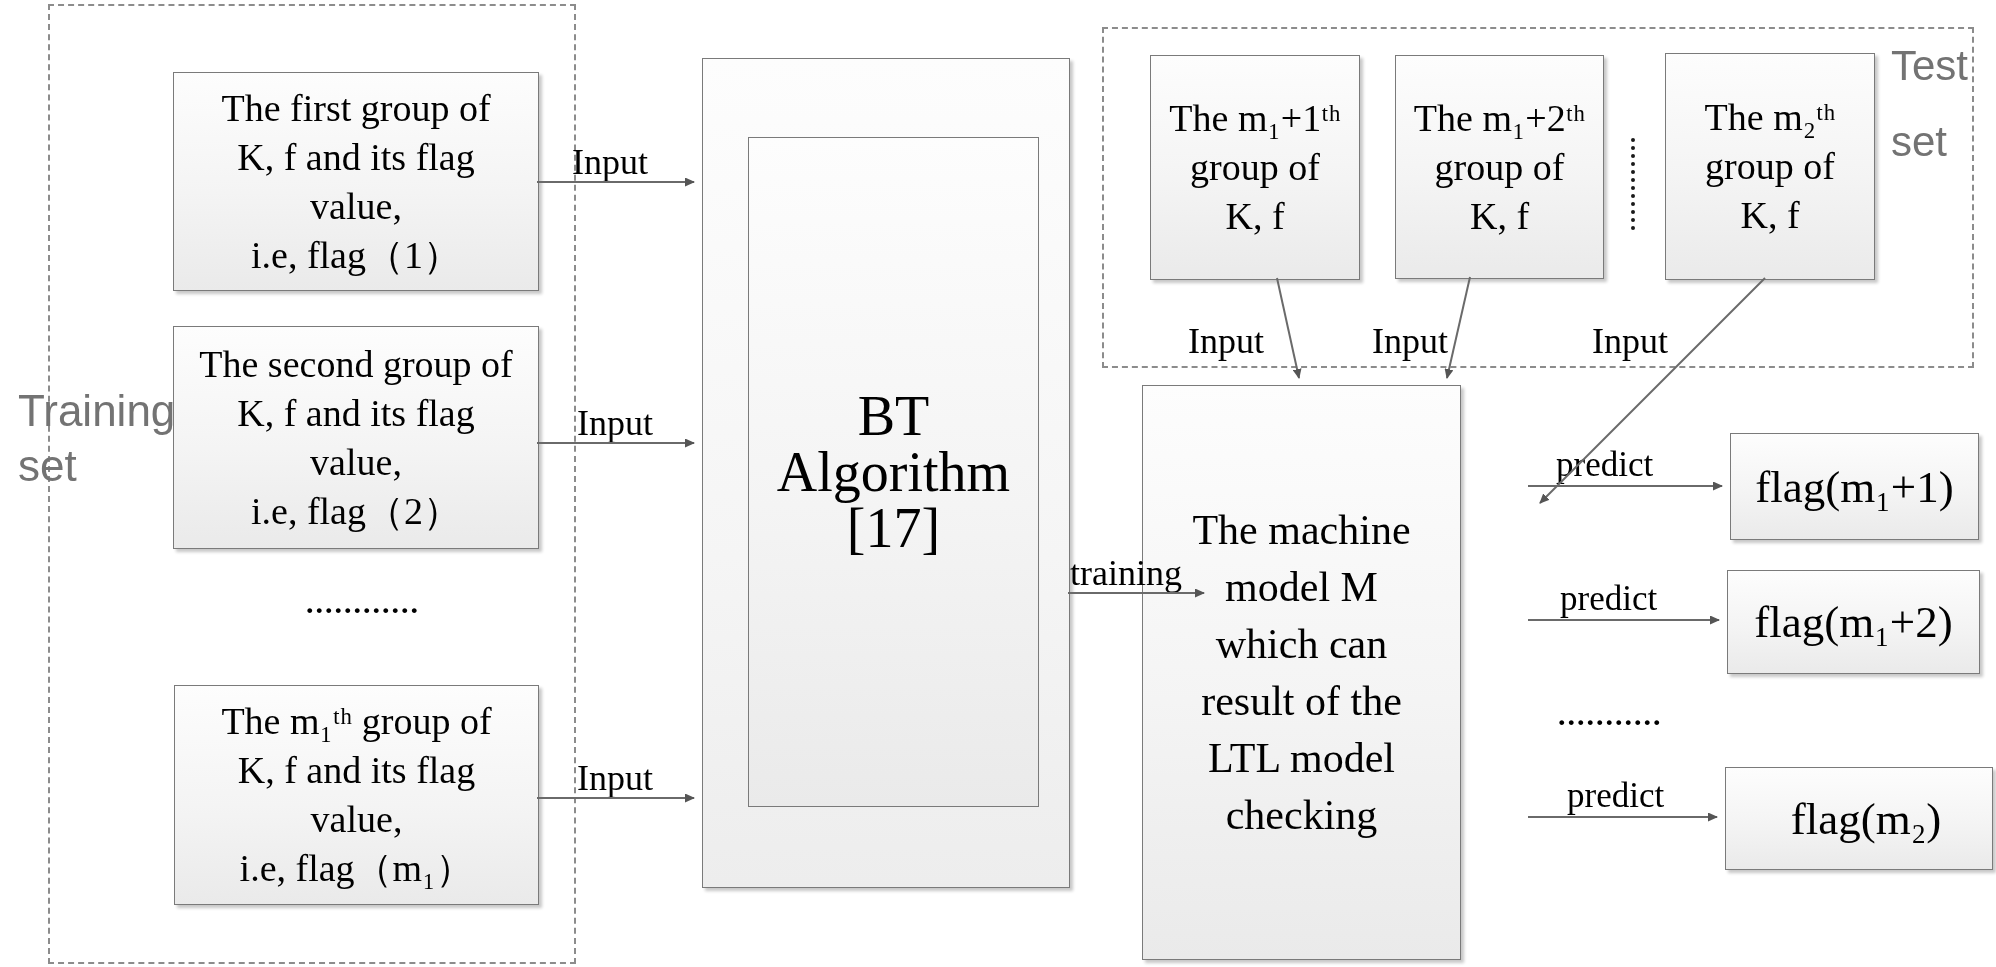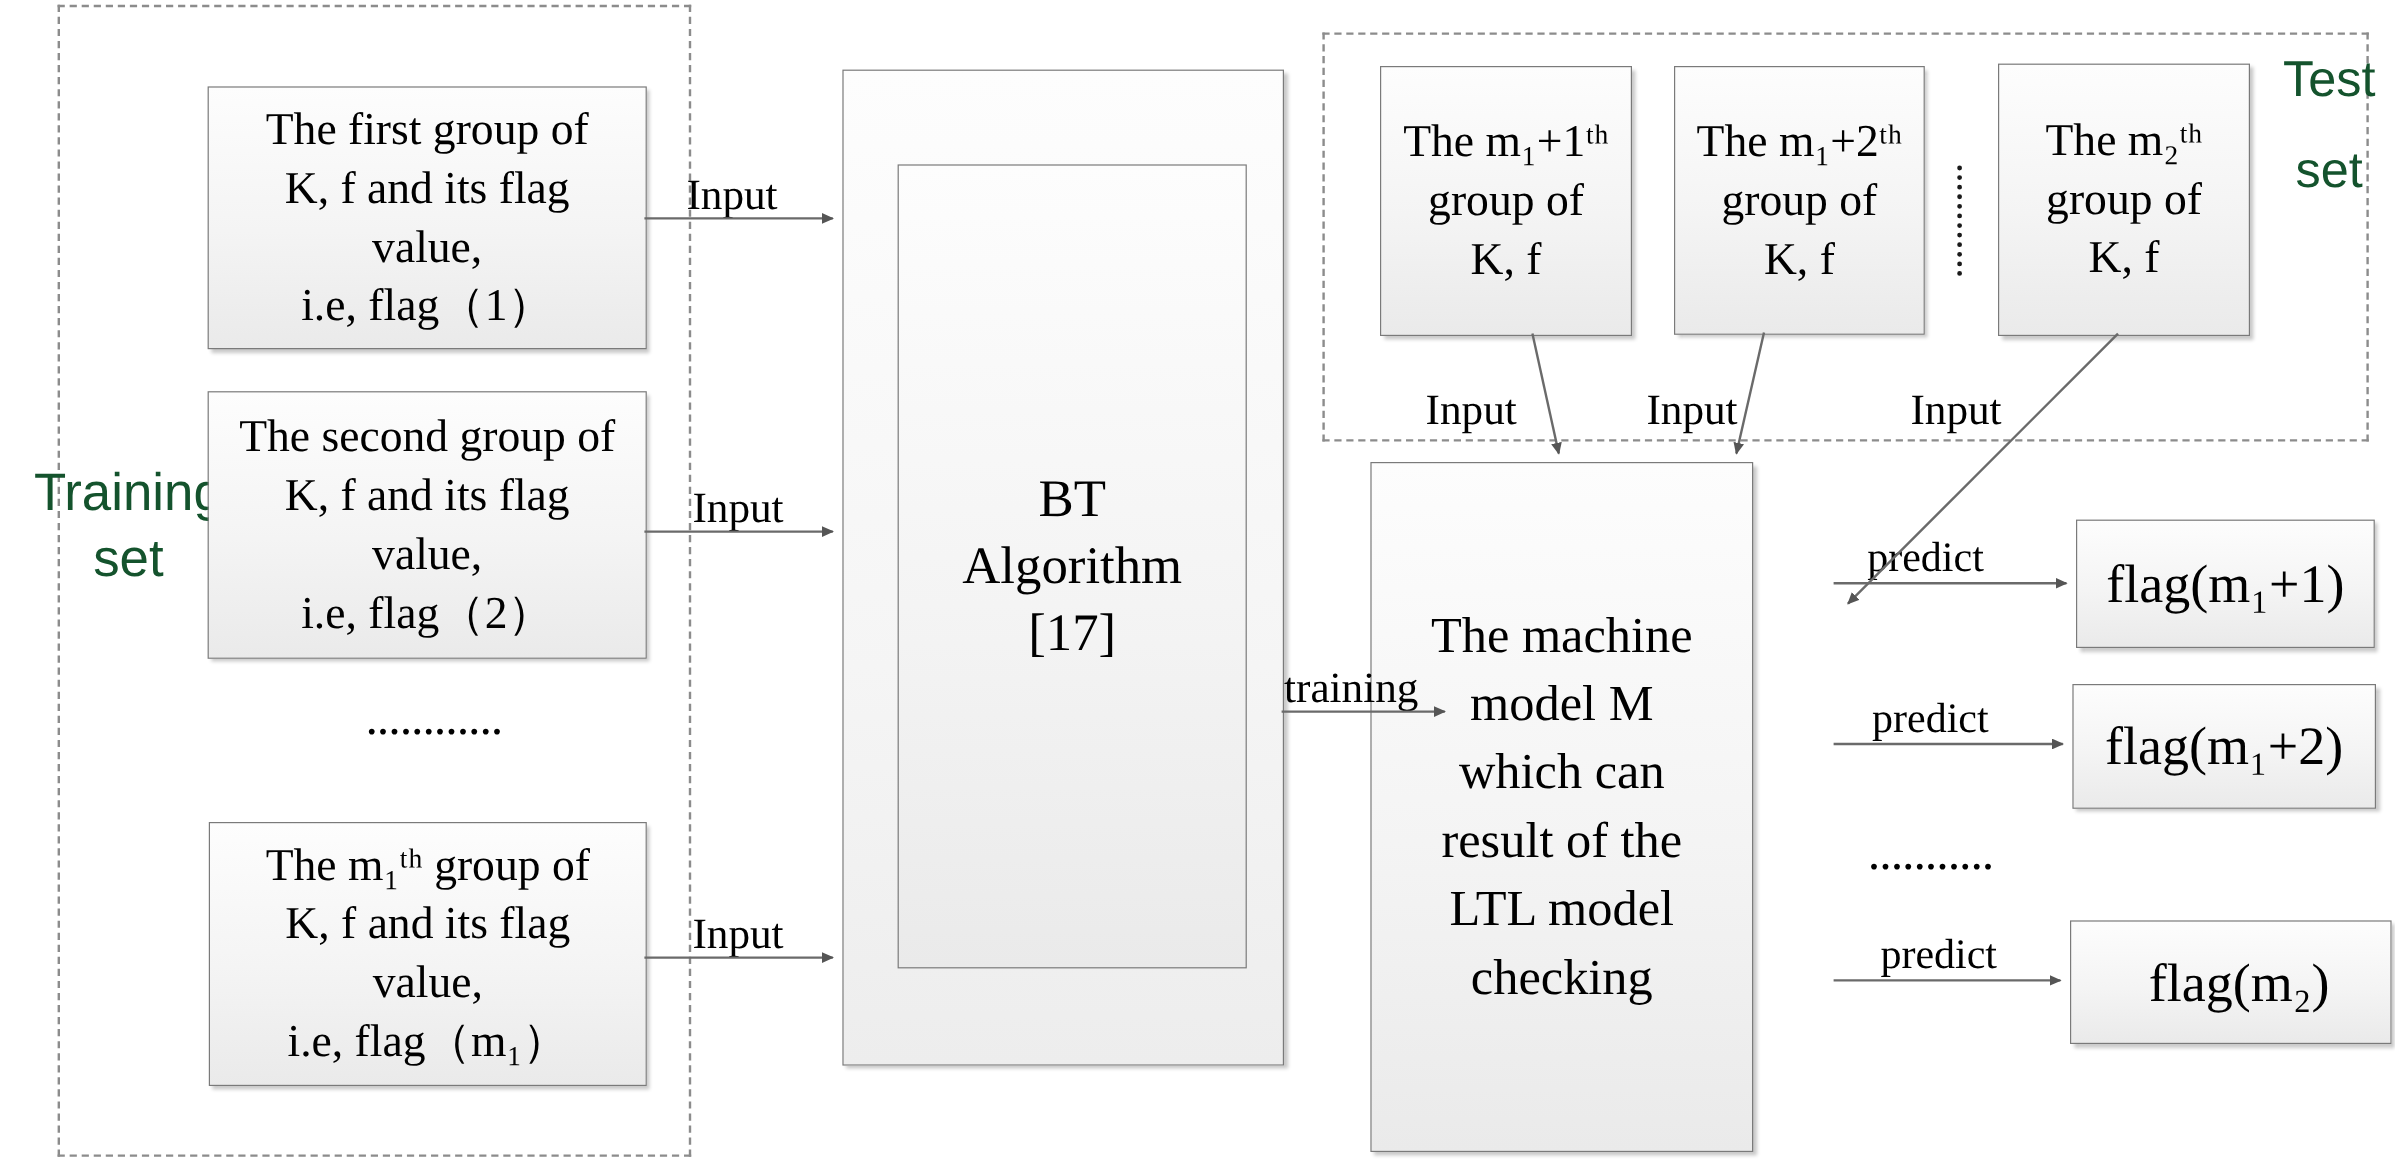--- a/index.html
+++ b/index.html
@@ -11,28 +11,28 @@
            box-shadow:3px 3px 3px rgba(0,0,0,0.22);
            display:flex;flex-direction:column;justify-content:center;align-items:center;
            text-align:center;font-family:"Liberation Serif","DejaVu Serif",serif;}
   .plainbox{position:absolute;border:1px solid #7a7a7a;
            background:linear-gradient(180deg,#fdfdfd 0%,#f5f5f5 60%,#ededed 100%);
            box-shadow:3px 3px 3px rgba(0,0,0,0.22);
            display:flex;flex-direction:column;justify-content:center;align-items:center;
            text-align:center;}
   .lbl-serif{position:absolute;font-family:"Liberation Serif","DejaVu Serif",serif;white-space:nowrap;}
   .lbl-sans{position:absolute;font-family:"Liberation Sans","DejaVu Sans",sans-serif;
-            text-align:center;white-space:nowrap;line-height:1.25;color:#14532d;}
+            white-space:nowrap;line-height:1.25;color:#737373;}
   .dots-h{position:absolute;font-family:"Liberation Serif",serif;font-weight:bold;
           letter-spacing:2px;font-size:30px;white-space:nowrap;}
   .dots-v{position:absolute;width:0;border-left:4px dotted #1a1a1a;}
   .connector-layer{position:absolute;left:0;top:0;width:1996px;height:967px;pointer-events:none;}
   .fs-left{font-size:38px;line-height:49px;}
   .fs-test{font-size:38px;line-height:49px;}
-  .fs-bt{font-size:44px;line-height:56px;}
+  .fs-bt{font-size:56px;line-height:56px;}
   .fs-ml{font-size:42px;line-height:57px;}
   .fs-flag{font-size:45px;line-height:50px;}
   .fs-conn{font-size:36px;}
   .fs-pred{font-size:35px;}
 </style>
 </head>
 <body>
 
 <div class="canvas">
 

